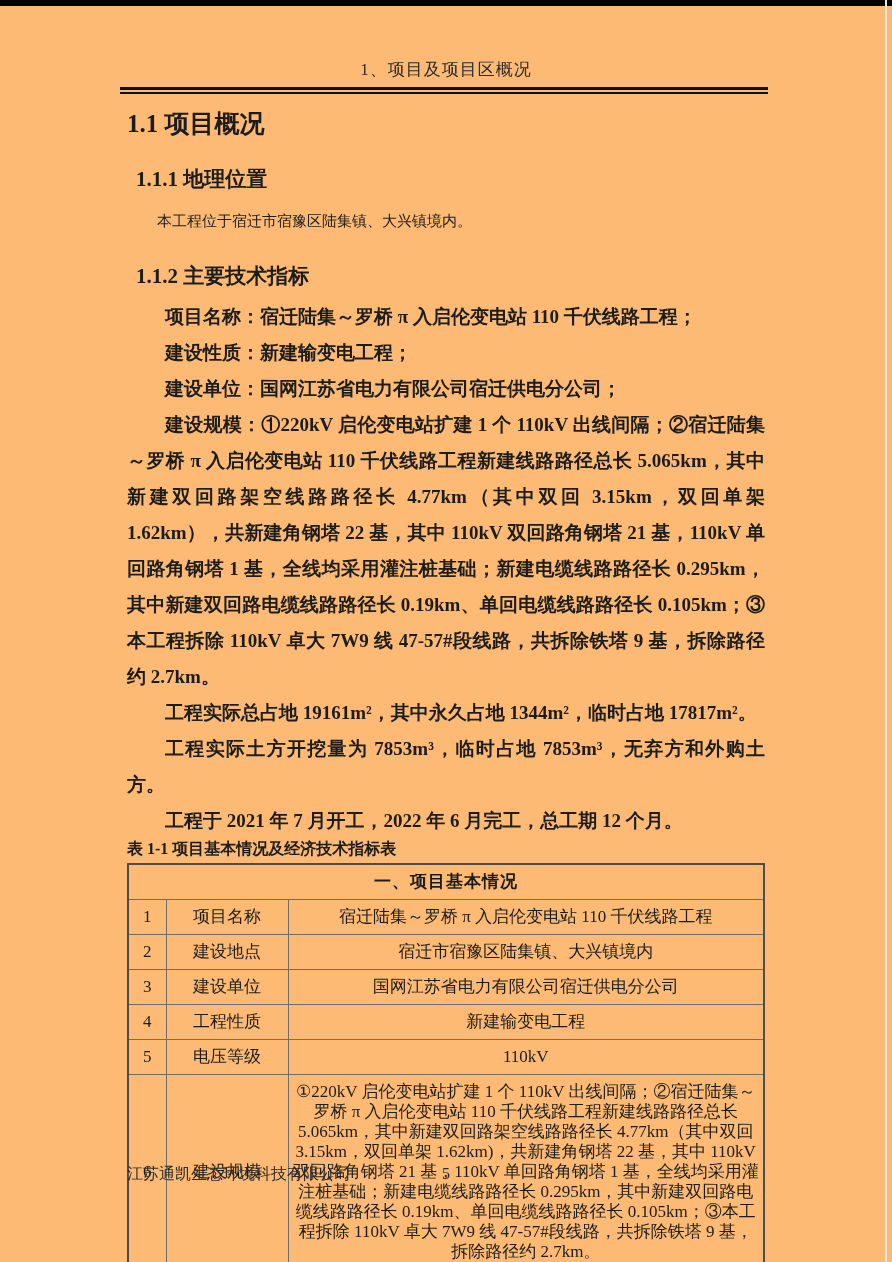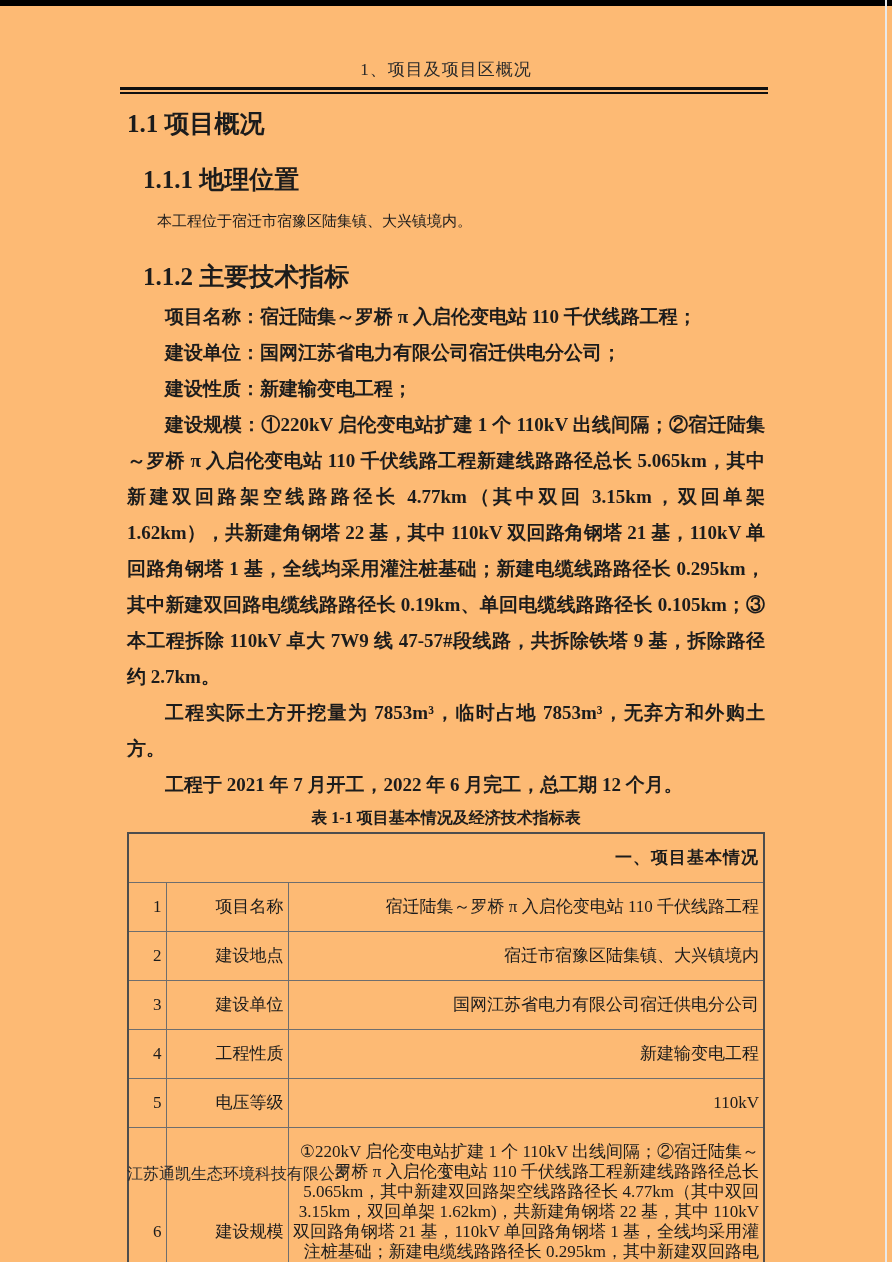--- a/index.html
+++ b/index.html
@@ -18,39 +18,39 @@
   .running-title{
     text-align:center;font-size:17px;letter-spacing:1px;color:#2a2a2a;line-height:24px;
   }
   .header-rule{
     margin-left:120px;width:648px;margin-top:5px;
     border-top:3px solid #101010;border-bottom:2px solid #101010;height:2px;
   }
 
   .content{padding:0 127px;}
   .h-l1{font-size:25px;line-height:31px;font-weight:bold;margin:14px 0 0 0;}
-  .h-l2{font-size:25px;line-height:27px;font-weight:bold;margin:27px 0 0 16px;}
+  .h-l2{font-size:21px;line-height:27px;font-weight:bold;margin:27px 0 0 9px;}
   .geo-para{font-size:15px;line-height:30px;margin:13px 0 0 0;text-indent:2em;text-align:justify;}
   .paras{margin-top:9px;}
   .paras p{
     font-size:19px;line-height:36px;margin:0;
     text-indent:2em;text-align:justify;text-justify:inter-ideograph;font-weight:bold;
   }
 
-  .table-caption{margin-top:5px;text-align:center;font-weight:bold;font-size:16px;line-height:20px;}
+  .table-caption{text-align:left;font-weight:bold;font-size:16px;line-height:20px;}
 
   table.info{
     width:100%;border-collapse:collapse;margin-top:4px;
     border:2px solid #4d4d4d;
     font-size:17px;
   }
   table.info td{
     border:1px solid #6e6e6e;
-    text-align:right;vertical-align:middle;
-    padding:14px 4px;line-height:20px;
+    text-align:center;vertical-align:middle;
+    padding:7px 4px;line-height:20px;
   }
   td.thead{font-weight:bold;font-size:17px;padding:4px;letter-spacing:1px;}
   col.c-no{width:38px;}
   col.c-label{width:122px;}
   td.scale-cell{line-height:25px;padding:2px 7px;text-align:center;}
 
   .footer{
     position:absolute;left:127px;right:127px;top:1163px;
     font-size:16px;line-height:22px;color:#2a2a2a;
   }
@@ -71,23 +71,24 @@
 
   <main class="content">
     <h1 class="h-l1">1.1 项目概况</h1>
 
     <h2 class="h-l2">1.1.1 地理位置</h2>
     <p class="geo-para">本工程位于宿迁市宿豫区陆集镇、大兴镇境内。</p>
 
     <h2 class="h-l2">1.1.2 主要技术指标</h2>
     <div class="paras">
       <p>项目名称：宿迁陆集～罗桥 π 入启伦变电站 110 千伏线路工程；</p>
+      <p>建设性质：新建输变电工程；</p>
       <p>建设单位：国网江苏省电力有限公司宿迁供电分公司；</p>
-      <p>建设性质：新建输变电工程；</p>
       <p>建设规模：①220kV 启伦变电站扩建 1 个 110kV 出线间隔；②宿迁陆集～罗桥 π 入启伦变电站 110 千伏线路工程新建线路路径总长 5.065km，其中新建双回路架空线路路径长 4.77km（其中双回 3.15km，双回单架 1.62km），共新建角钢塔 22 基，其中 110kV 双回路角钢塔 21 基，110kV 单回路角钢塔 1 基，全线均采用灌注桩基础；新建电缆线路路径长 0.295km，其中新建双回路电缆线路路径长 0.19km、单回电缆线路路径长 0.105km；③本工程拆除 110kV 卓大 7W9 线 47-57#段线路，共拆除铁塔 9 基，拆除路径约 2.7km。</p>
+      <p>工程实际总占地 19161m²，其中永久占地 1344m²，临时占地 17817m²。</p>
       <p>工程实际土方开挖量为 7853m³，临时占地 7853m³，无弃方和外购土方。</p>
       <p>工程于 2021 年 7 月开工，2022 年 6 月完工，总工期 12 个月。</p>
     </div>
 
     <div class="table-caption">表 1-1 项目基本情况及经济技术指标表</div>
 
     <table class="info">
       <colgroup>
         <col class="c-no">
           <col class="c-label">

